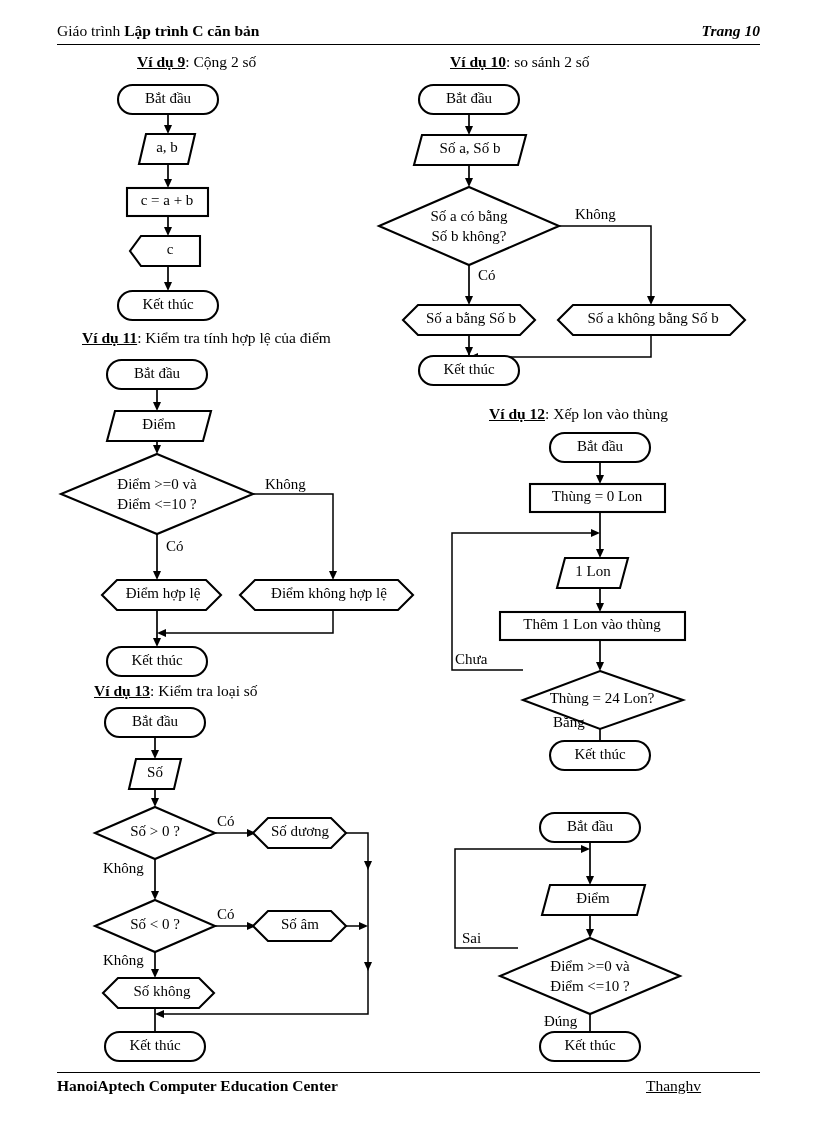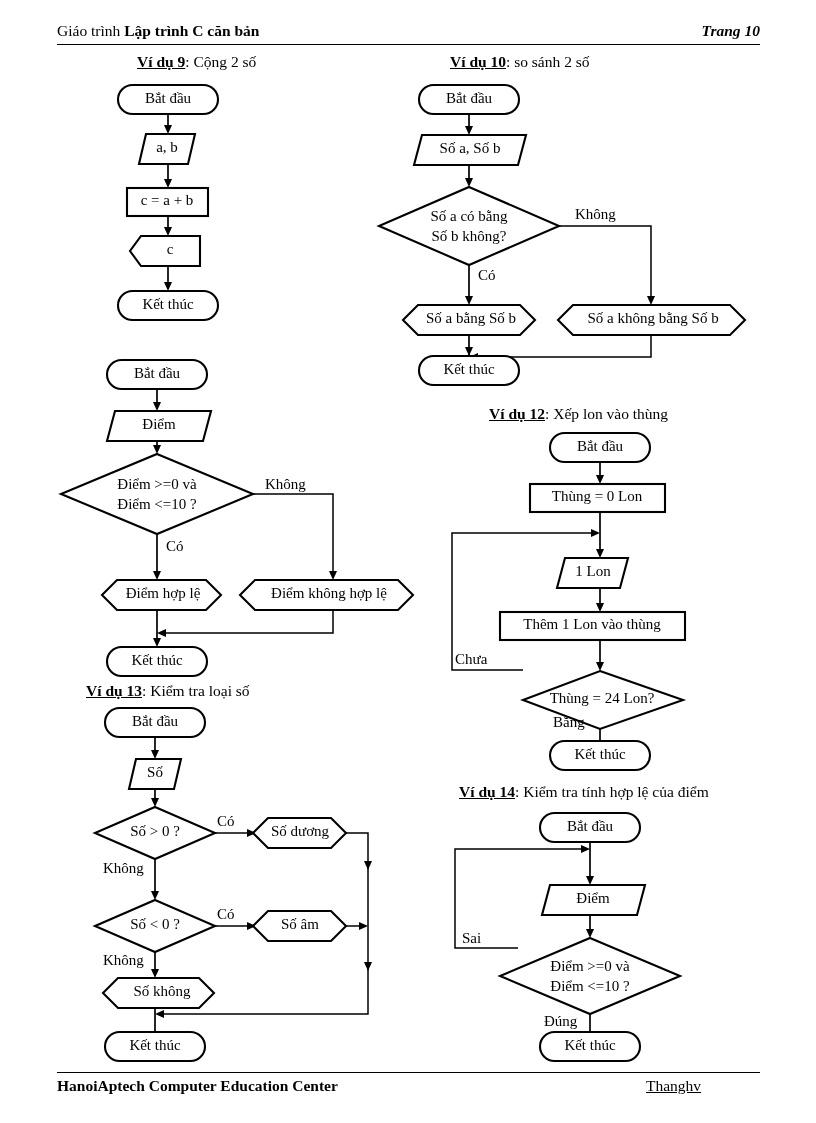--- a/index.html
+++ b/index.html
@@ -201,20 +201,21 @@
     <polyline class="ln-thin" points="251,335 251,357 76,357"></polyline>
     <polygon points="69,357 78,353 78,361" fill="#000"></polygon>
     <line class="ln" x1="69" y1="335" x2="69" y2="349"></line>
     <line class="ln" x1="69" y1="357" x2="69" y2="349"></line>
     <polygon points="69,356 65,347 73,347" fill="#000"></polygon>
 
     <rect class="shp-term" x="19" y="356" width="100" height="29" rx="14.5" ry="14.5"></rect>
     <text x="69" y="371">Kết thúc</text>
   </svg>
 
+  <div class="caption" style="left:82px; top:329px;"><span class="lbl">Ví dụ 11</span><span>: Kiểm tra tính hợp lệ của điểm</span></div>
 
   <svg class="flow" style="left:0px; top:340px;" width="450" height="330">
 
     <rect class="shp-term" x="107" y="20" width="100" height="29" rx="14.5" ry="14.5"></rect>
     <text x="157" y="35">Bắt đầu</text>
     <line class="ln" x1="157" y1="49" x2="157" y2="64"></line>
     <polygon points="157,71 153,62 161,62" fill="#000"></polygon>
 
     <polygon class="shp" points="115,71 211,71 203,101 107,101"></polygon>
     <text x="159" y="86">Điểm</text>
@@ -282,21 +283,21 @@
     <text x="162" y="280">Thùng = 24 Lon?</text>
 
     <line class="ln" x1="160" y1="309" x2="160" y2="330"></line>
     <polygon points="160,337 156,328 164,328" fill="#000"></polygon>
     <text class="edge-lbl" x="113" y="304">Bằng</text>
 
     <rect class="shp-term" x="110" y="321" width="100" height="29" rx="14.5" ry="14.5"></rect>
     <text x="160" y="336">Kết thúc</text>
   </svg>
 
-  <div class="caption" style="left:86px; top:682px;"><span class="lbl">Ví dụ 13</span><span>: Kiểm tra loại số</span></div>
+  <div class="caption" style="left:94px; top:682px;"><span class="lbl">Ví dụ 13</span><span>: Kiểm tra loại số</span></div>
 
   <svg class="flow" style="left:0px; top:690px;" width="430" height="390">
 
     <rect class="shp-term" x="105" y="18" width="100" height="29" rx="14.5" ry="14.5"></rect>
     <text x="155" y="33">Bắt đầu</text>
     <line class="ln" x1="155" y1="47" x2="155" y2="62"></line>
     <polygon points="155,69 151,60 159,60" fill="#000"></polygon>
 
     <polygon class="shp" points="136,69 181,69 174,99 129,99"></polygon>
     <text x="155" y="84">Số</text>
@@ -341,21 +342,20 @@
     <polygon points="368,236 359,232 359,240" fill="#000"></polygon>
     <polygon points="155,324 164,320 164,328" fill="#000"></polygon>
 
     <line class="ln" x1="155" y1="318" x2="155" y2="344"></line>
     <polygon points="155,351 151,342 159,342" fill="#000"></polygon>
 
     <rect class="shp-term" x="105" y="342" width="100" height="29" rx="14.5" ry="14.5"></rect>
     <text x="155" y="357">Kết thúc</text>
   </svg>
 
-  <div class="caption" style="left:459px; top:783px;"><span class="lbl">Ví dụ 14</span><span>: Kiểm tra tính hợp lệ của điểm</span></div>
 
   <svg class="flow" style="left:440px; top:800px;" width="376" height="280">
 
     <rect class="shp-term" x="100" y="13" width="100" height="29" rx="14.5" ry="14.5"></rect>
     <text x="150" y="28">Bắt đầu</text>
 
     <line class="ln" x1="150" y1="42" x2="150" y2="78"></line>
     <polygon points="150,85 146,76 154,76" fill="#000"></polygon>
 
     <polyline class="ln-thin" points="78,148 15,148 15,49 143,49"></polyline>

